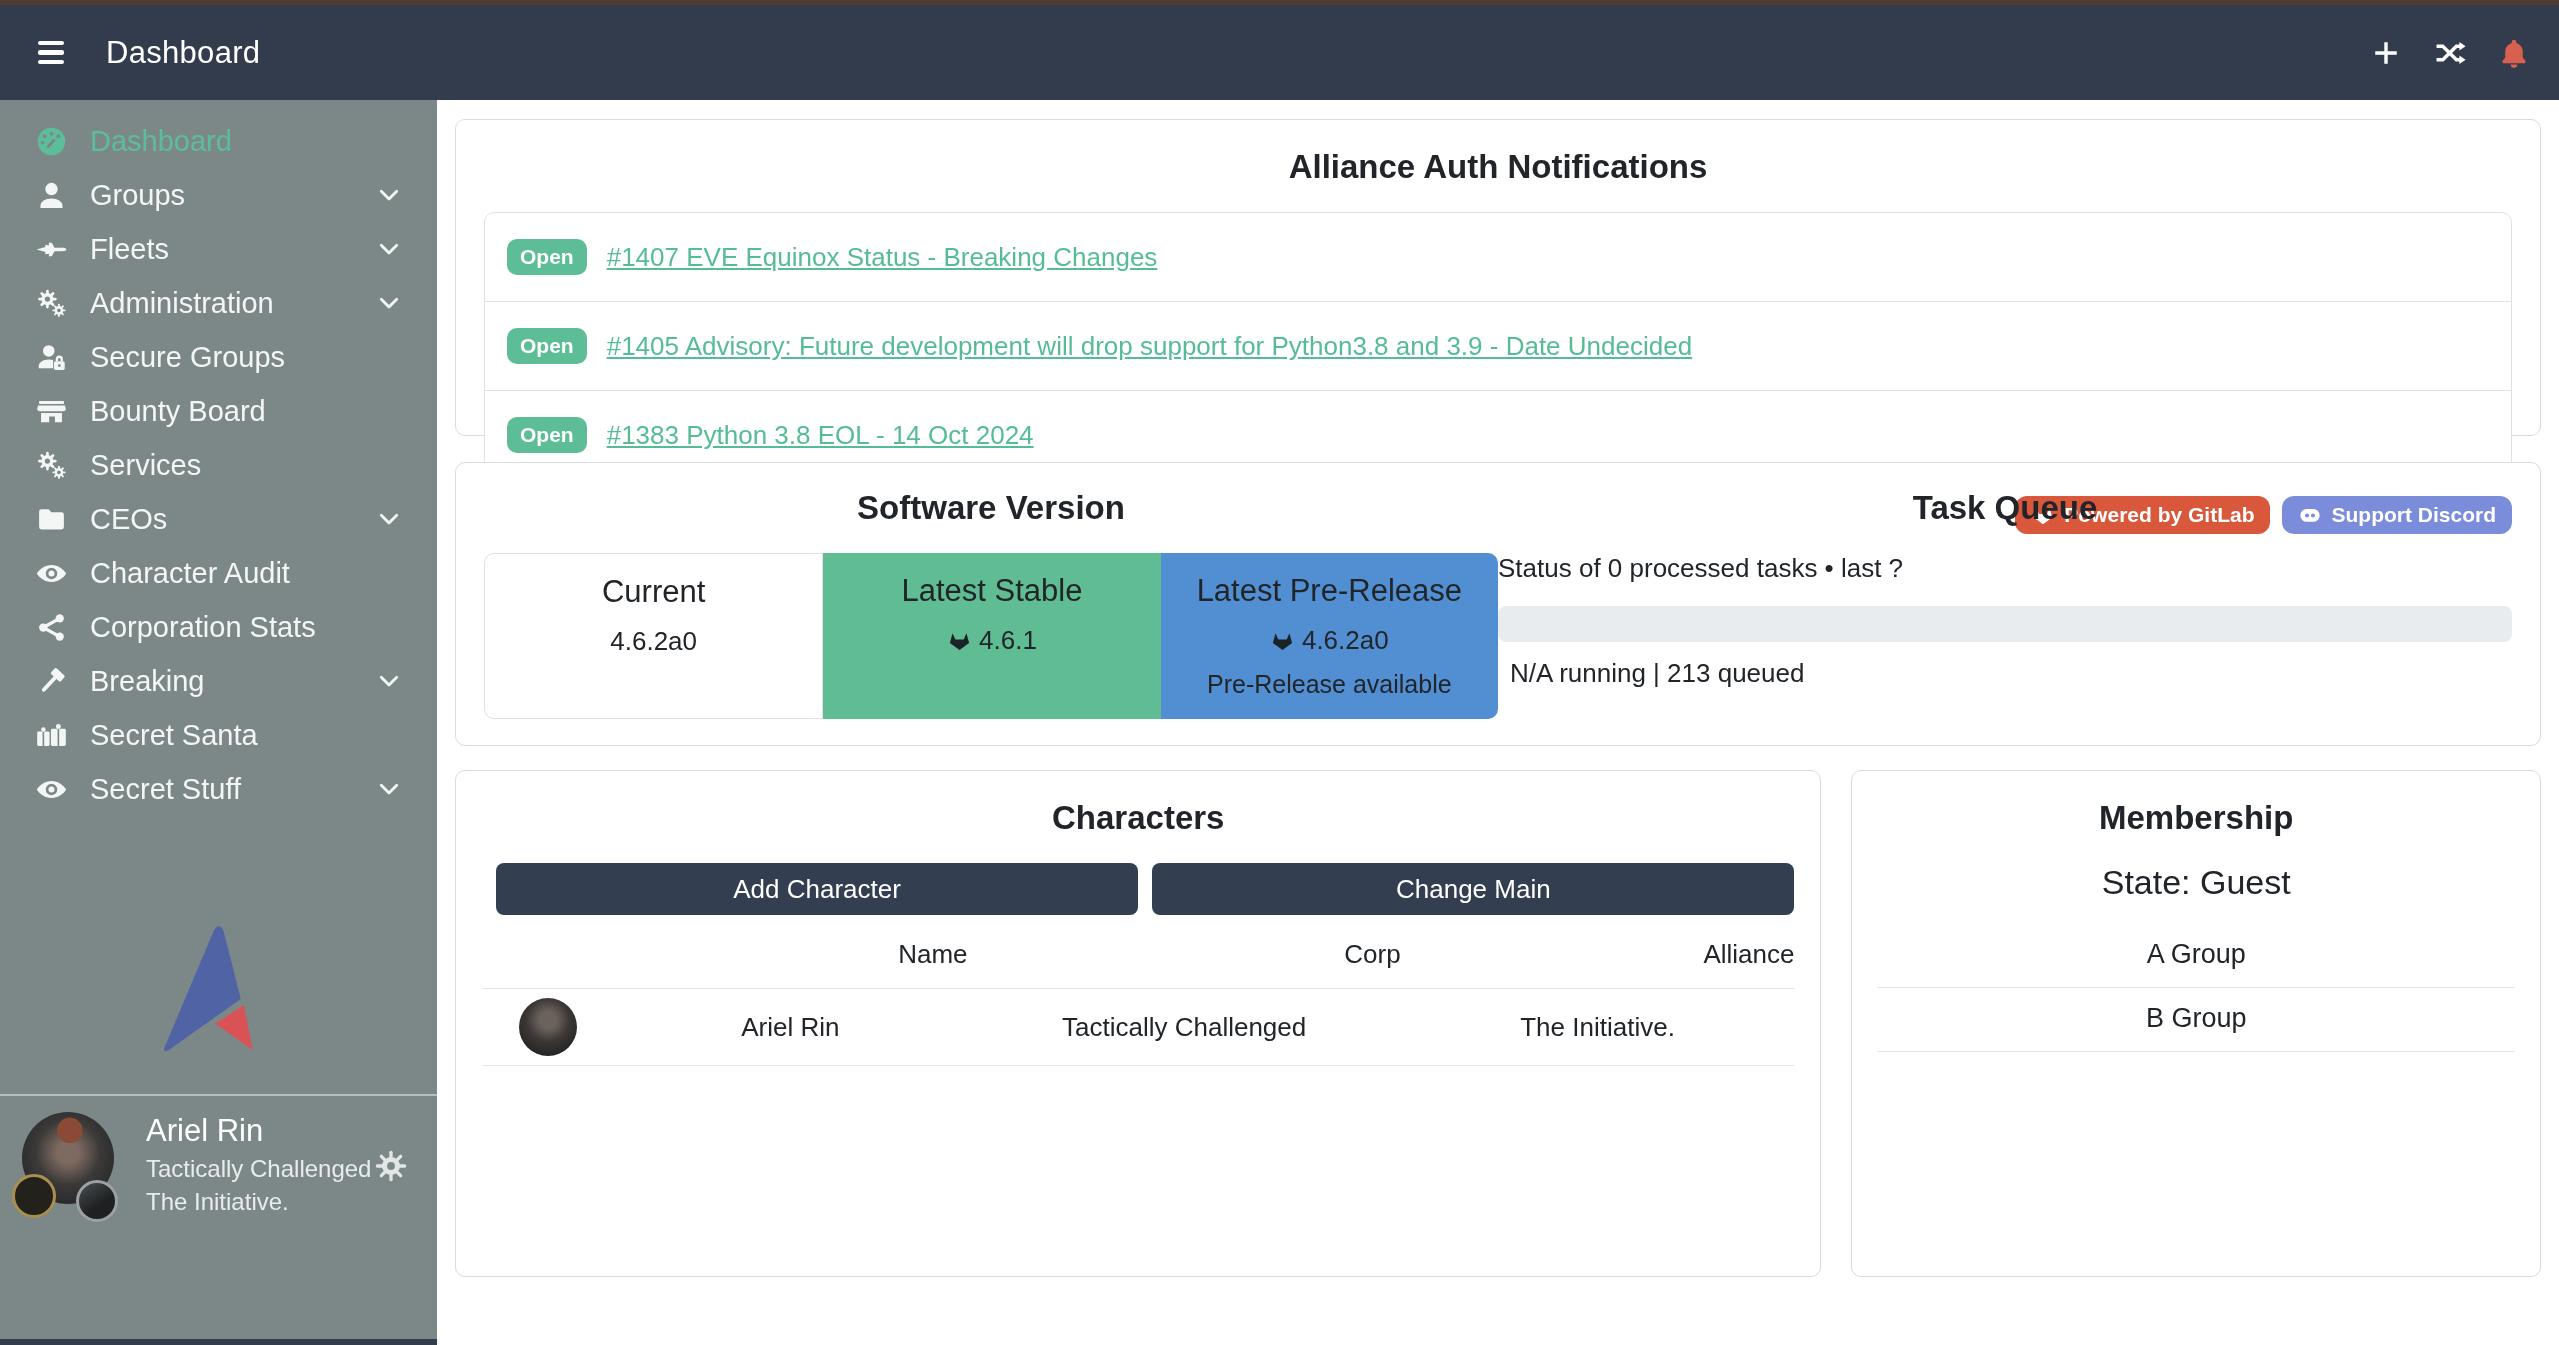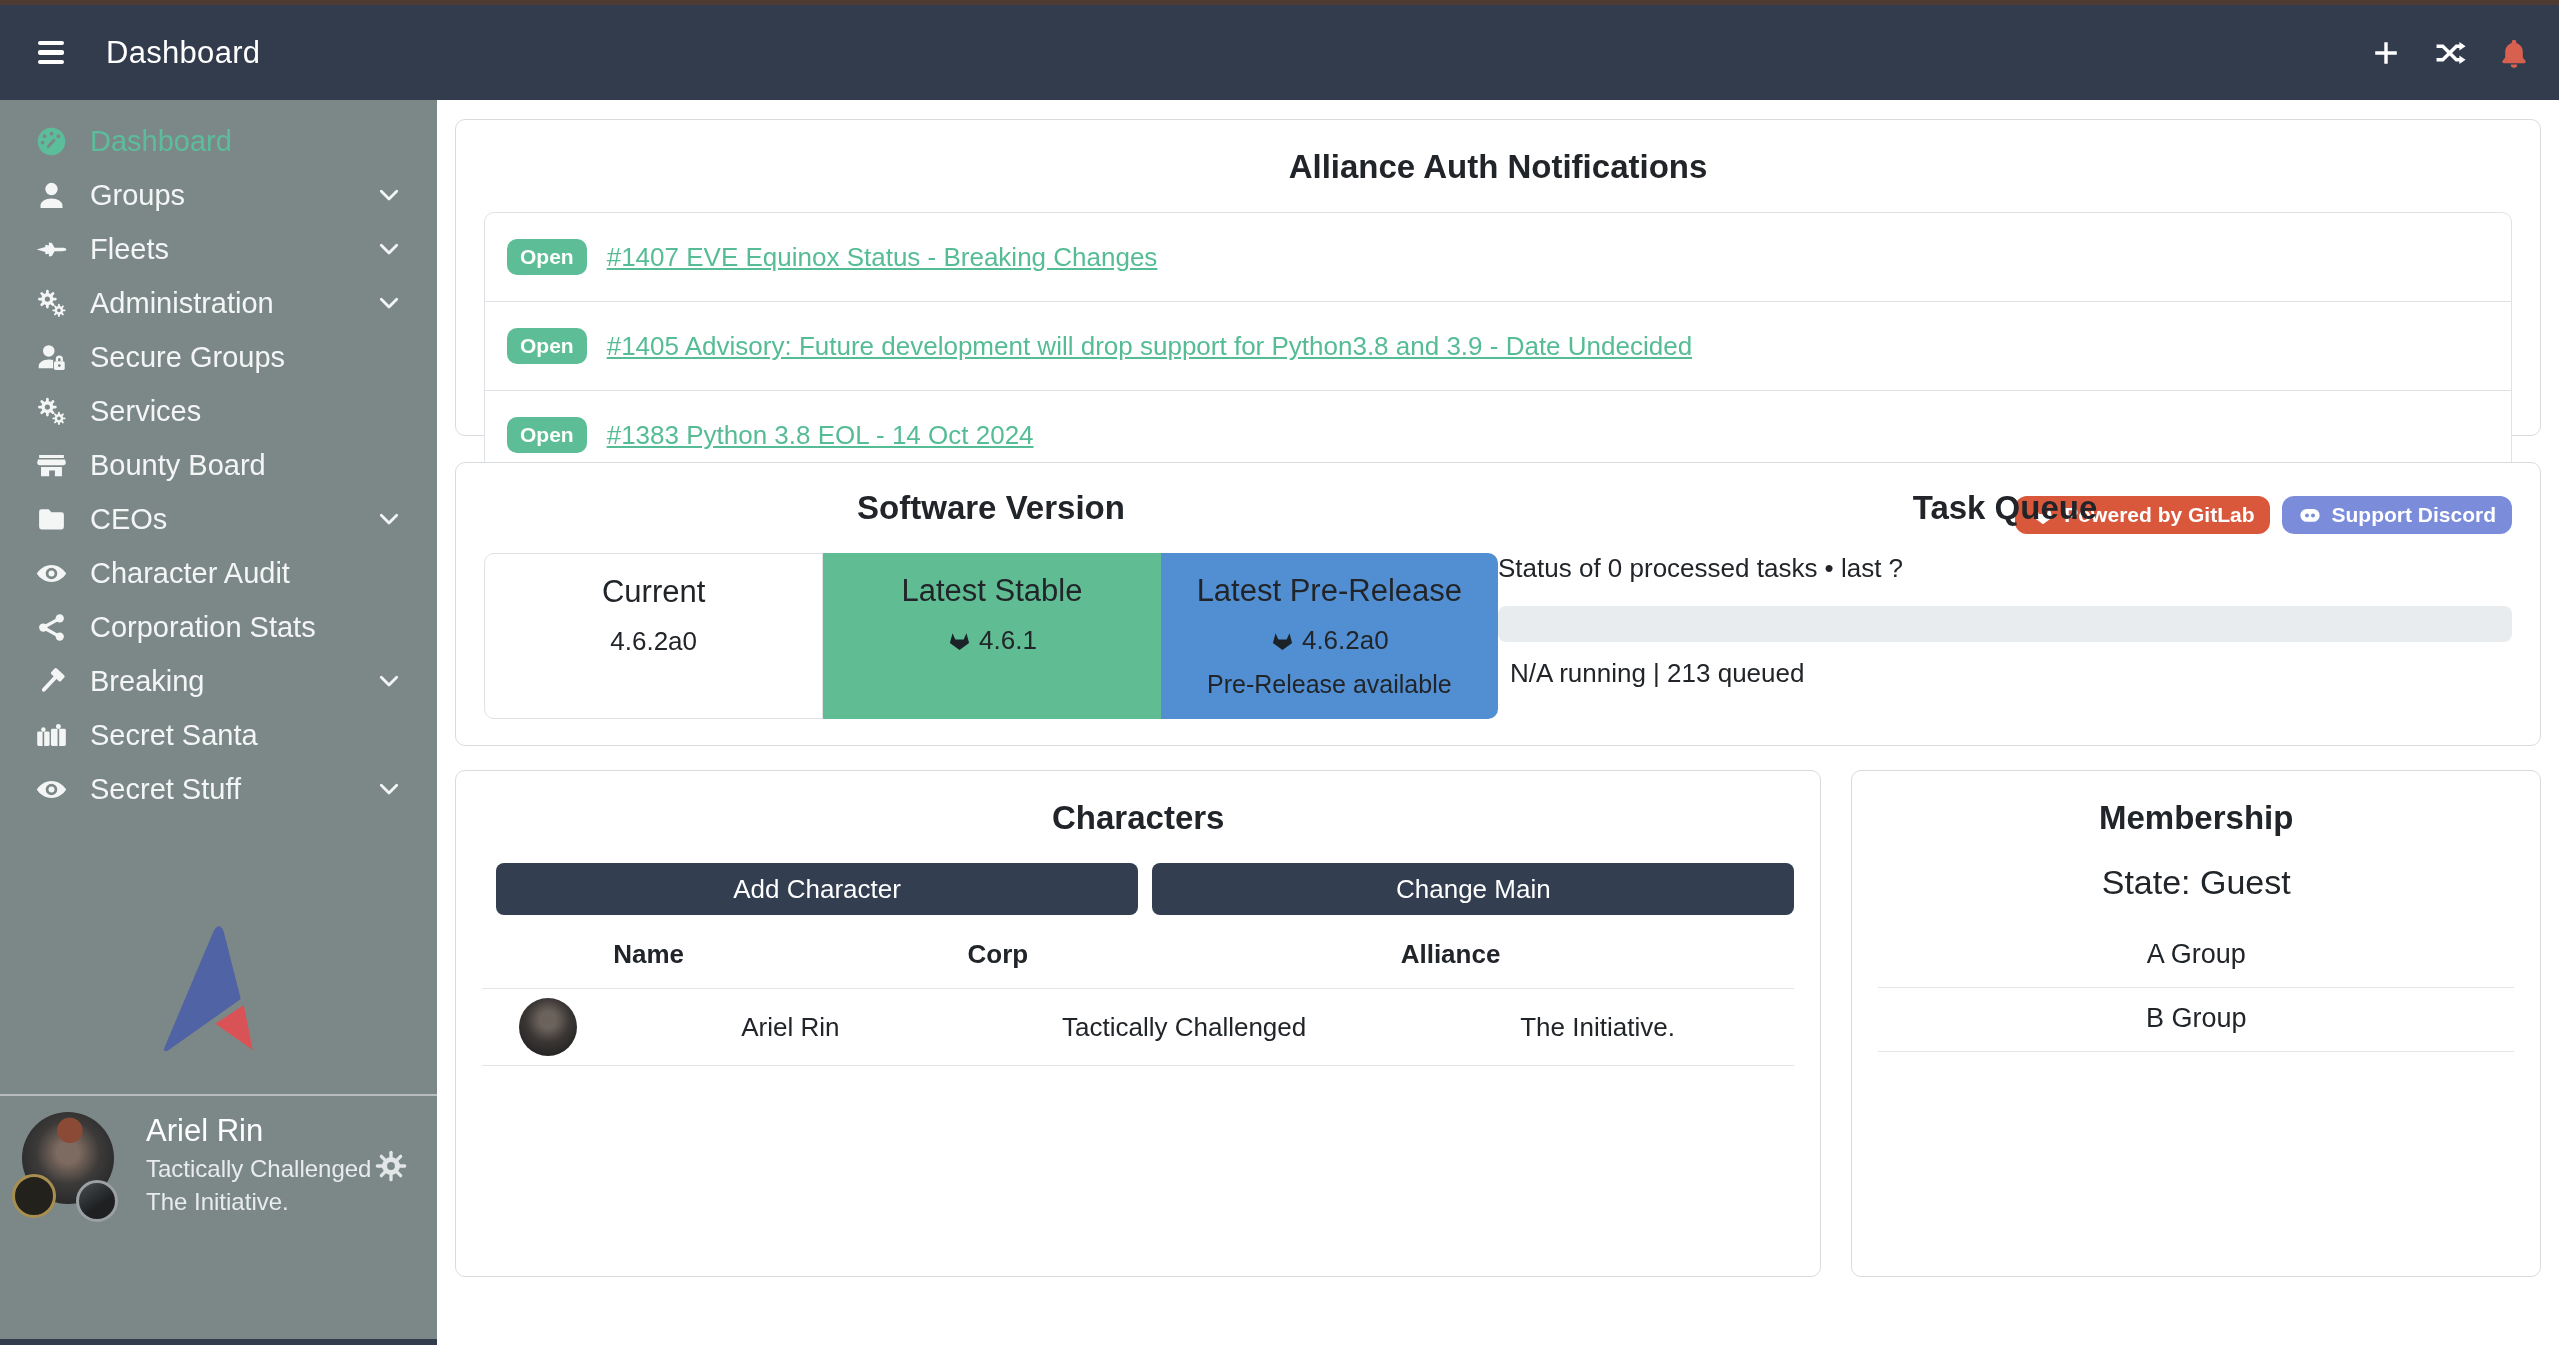--- a/index.html
+++ b/index.html
@@ -89,21 +89,21 @@
   
   .row-bottom { display:flex; gap:30px; }
   .panel-characters { flex:2.065; height:507px; padding:24px 26px; }
   .panel-membership { flex:1; height:507px; padding:24px 26px; }
   .char-buttons { display:flex; gap:14px; margin:26px 0 6px 14px; }
   .char-buttons button {
     flex:1; height:52px; background:#333E50; color:#fff; border:none; border-radius:8px;
     font-size:26px; font-family:inherit; cursor:pointer;
   }
   table.char-table { width:100%; border-collapse:collapse; margin-top:4px; }
-  .char-table th { font-size:26px; font-weight:700; text-align:left; padding:18px 0; }
+  .char-table th { font-size:26px; font-weight:400; text-align:right; padding:18px 0; }
   .char-table td { font-size:26px; text-align:center; padding:9px 0; border-top:1px solid #E3E6E9; border-bottom:1px solid #E3E6E9; }
   .col-avatar { width:10%; } .col-name { width:27%; } .col-corp { width:33%; } .col-alliance { width:30%; }
   .char-avatar {
     width:58px; height:58px; border-radius:50%; margin:0 auto;
     background: radial-gradient(circle at 50% 38%, #6b625c 0 18%, #3a3634 48%, #17181a 100%);
   }
   .mem-state { text-align:center; font-size:34px; margin:20px 0 22px 0; }
   .mem-group { text-align:center; font-size:27px; padding:15px 0 17px 0; border-bottom:1px solid #E3E6E9; }
 </style>
 </head>
@@ -224,46 +224,46 @@
             <rect x="13.8" y="14.8" width="7.8" height="6.2" rx="1.2"></rect>
             <circle cx="17.7" cy="17.9" r="1" fill="#7C8888"></circle>
           </svg>
       </span>
       <span class="nav-label">Secure Groups</span>
     </li>
 
     <li class="nav-item">
       <span class="nav-icon">
         <svg viewBox="0 0 24 24">
+            <path d="M3 4.4h18v2.2H3zM2.2 7.6h19.6l.6 2.3a2 2 0 0 1-2 2H3.6a2 2 0 0 1-2-2zM4.4 13.1h15.2v6.7h-5.1v-4.1h-4.2v4.1H4.4z"></path>
+          </svg>
+      </span>
+      <span class="nav-label">Bounty Board</span>
+    </li>
+
+    <li class="nav-item">
+      <span class="nav-icon">
+        <svg viewBox="0 0 24 24">
             <g>
               <circle cx="9" cy="8.8" r="4.4"></circle>
               <rect x="8" y="2" width="2" height="13.6" rx="1"></rect>
               <rect x="8" y="2" width="2" height="13.6" rx="1" transform="rotate(45 9 8.8)"></rect>
               <rect x="8" y="2" width="2" height="13.6" rx="1" transform="rotate(90 9 8.8)"></rect>
               <rect x="8" y="2" width="2" height="13.6" rx="1" transform="rotate(135 9 8.8)"></rect>
               <circle cx="9" cy="8.8" r="1.9" fill="#7C8888"></circle>
         <circle cx="17.4" cy="17" r="3.1"></circle>
               <rect x="16.7" y="12.2" width="1.4" height="9.6" rx=".7"></rect>
               <rect x="16.7" y="12.2" width="1.4" height="9.6" rx=".7" transform="rotate(45 17.4 17)"></rect>
               <rect x="16.7" y="12.2" width="1.4" height="9.6" rx=".7" transform="rotate(90 17.4 17)"></rect>
               <rect x="16.7" y="12.2" width="1.4" height="9.6" rx=".7" transform="rotate(135 17.4 17)"></rect>
               <circle cx="17.4" cy="17" r="1.3" fill="#7C8888"></circle>
             </g>
           </svg>
       </span>
       <span class="nav-label">Services</span>
-    </li>
-
-    <li class="nav-item">
-      <span class="nav-icon">
-        <svg viewBox="0 0 24 24">
-            <path d="M3 4.4h18v2.2H3zM2.2 7.6h19.6l.6 2.3a2 2 0 0 1-2 2H3.6a2 2 0 0 1-2-2zM4.4 13.1h15.2v6.7h-5.1v-4.1h-4.2v4.1H4.4z"></path>
-          </svg>
-      </span>
-      <span class="nav-label">Bounty Board</span>
     </li>
 
     <li class="nav-item">
       <span class="nav-icon">
         <svg viewBox="0 0 24 24">
             <path d="M3 6.2A1.7 1.7 0 0 1 4.7 4.5h5.2l2 2.3h7.4A1.7 1.7 0 0 1 21 8.5v9a1.7 1.7 0 0 1-1.7 1.7H4.7A1.7 1.7 0 0 1 3 17.5z"></path>
           </svg>
       </span>
       <span class="nav-label">CEOs</span>
       <span class="chevron">

